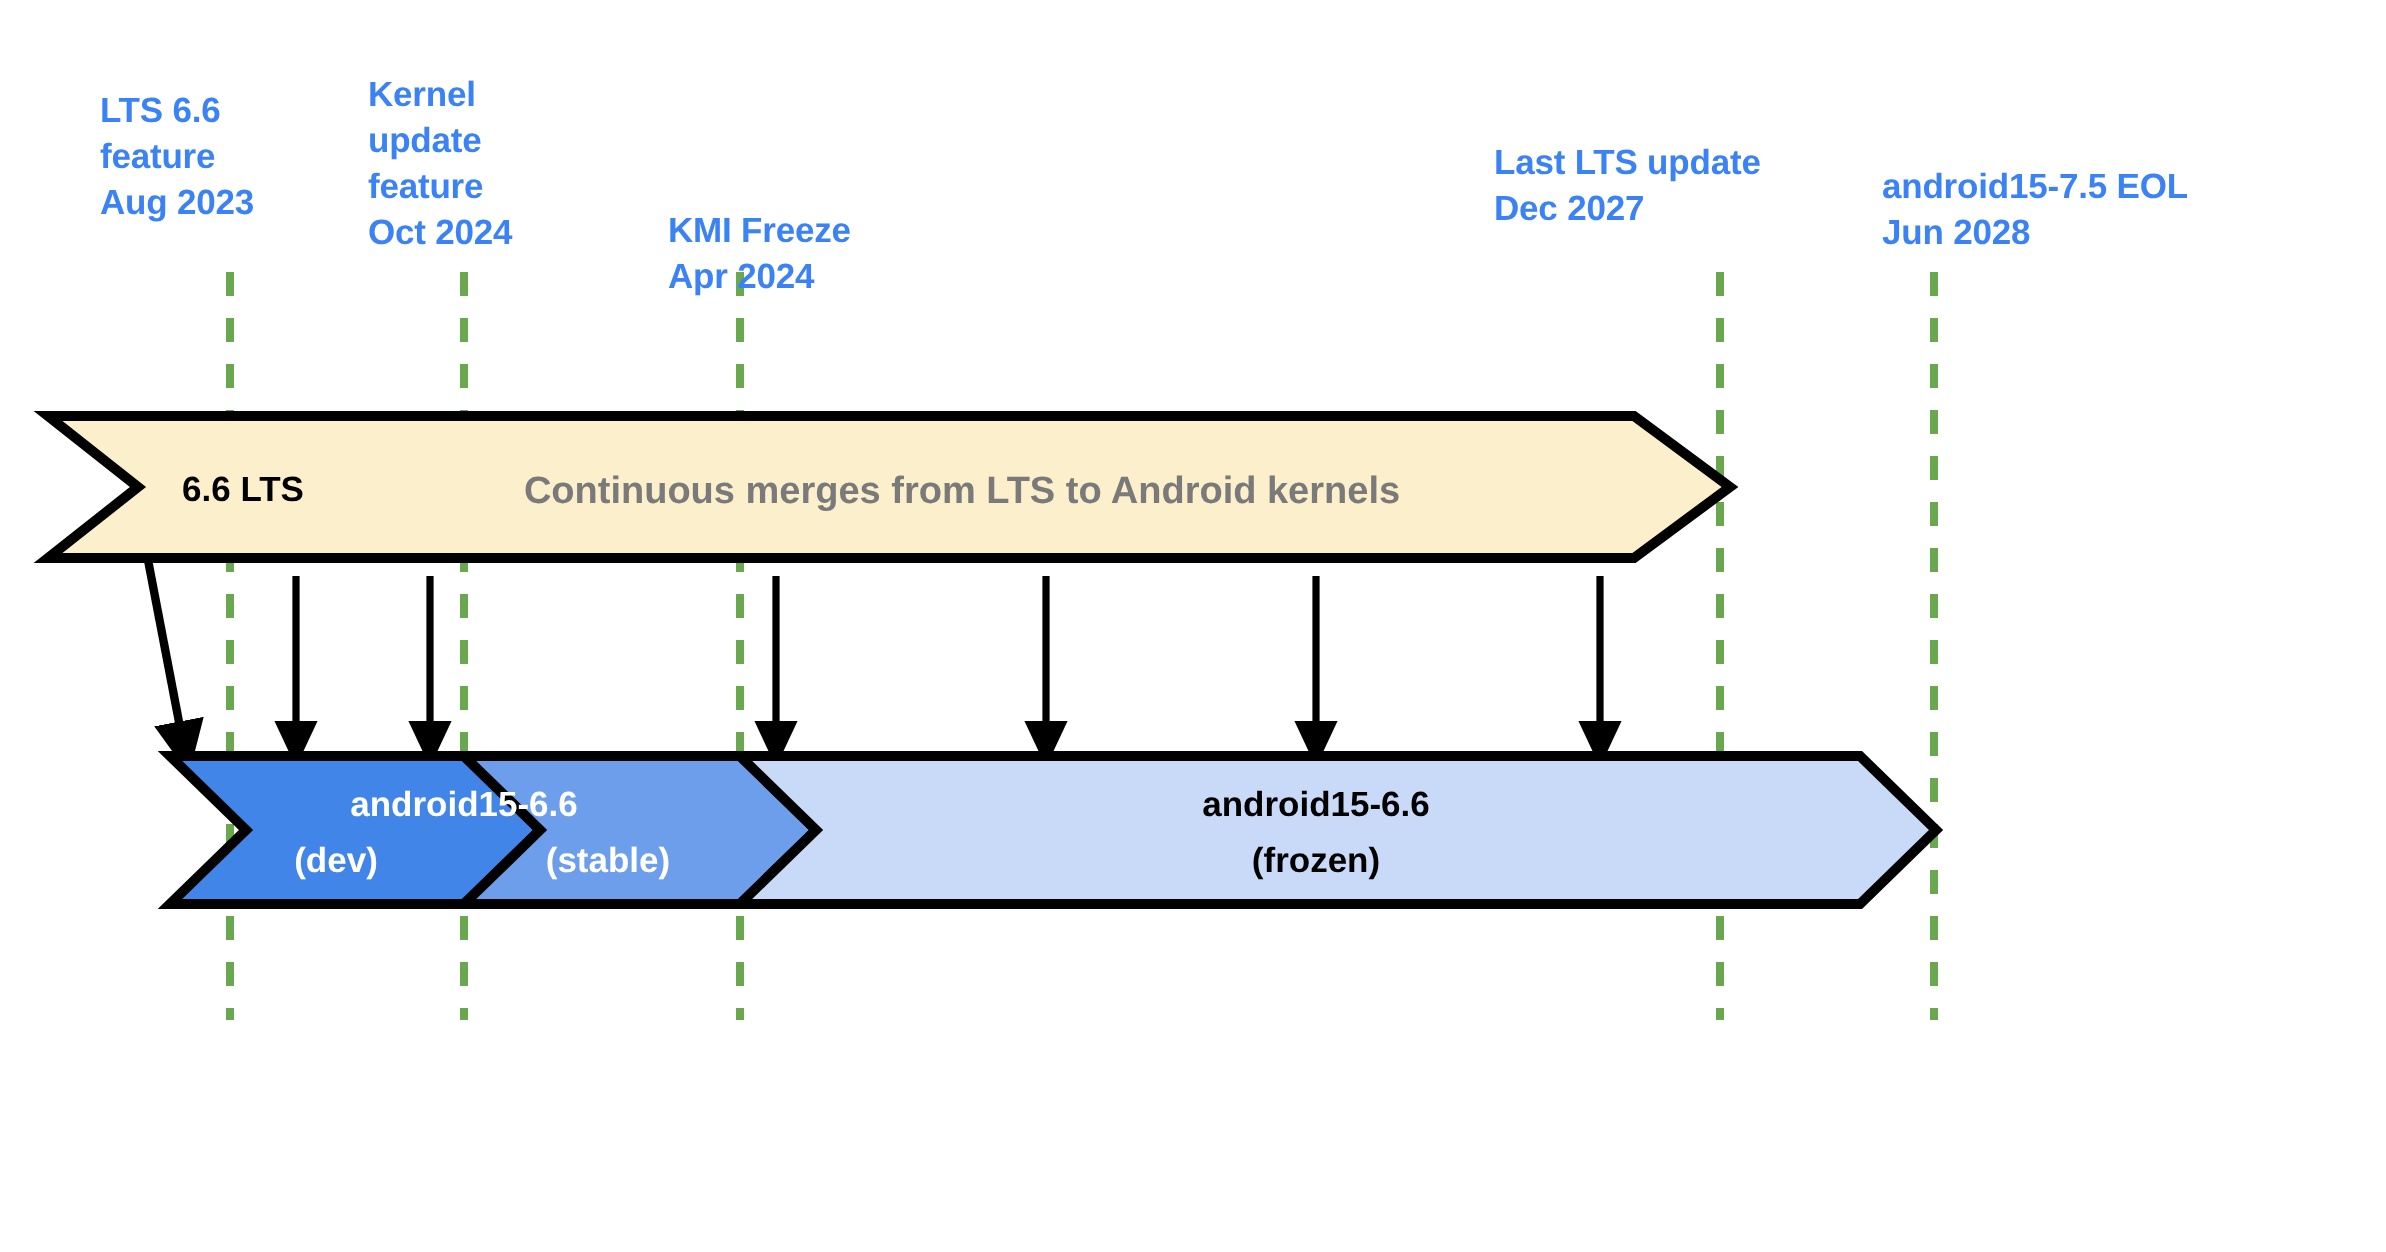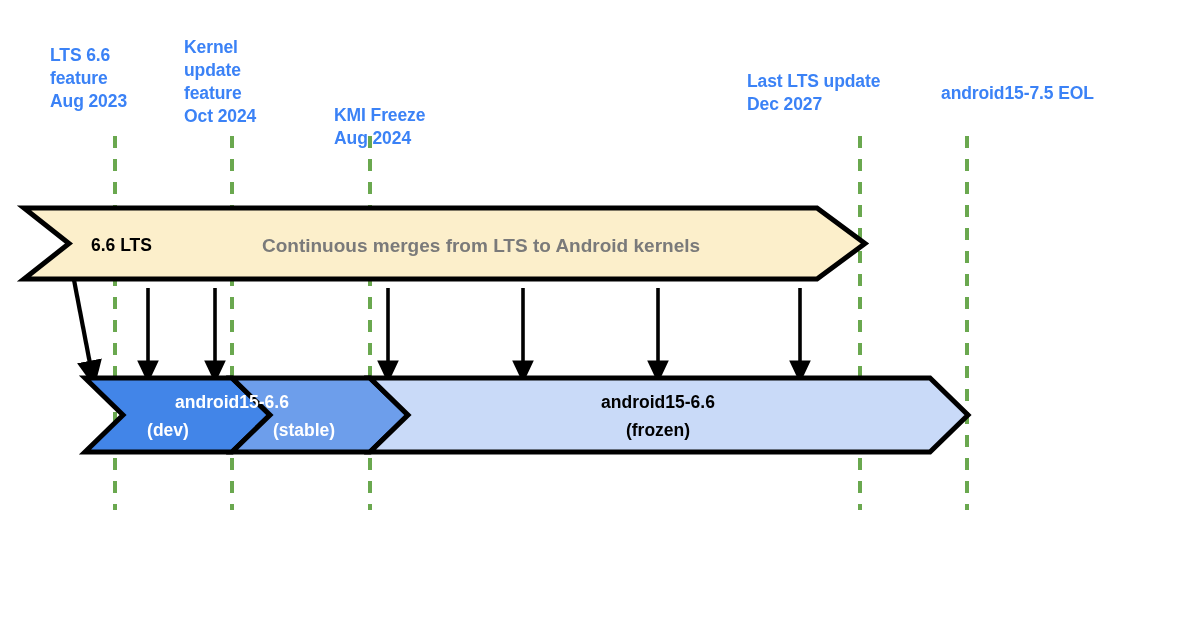--- a/index.html
+++ b/index.html
@@ -84,18 +84,18 @@
         <text x="168" y="436" text-anchor="middle" font-family="&quot;Liberation Sans&quot;, sans-serif" font-size="17.5" font-weight="bold" fill="#FFFFFF" class="band-text">(dev)</text>
         <text x="304" y="436" text-anchor="middle" font-family="&quot;Liberation Sans&quot;, sans-serif" font-size="17.5" font-weight="bold" fill="#FFFFFF" class="band-text">(stable)</text>
         <text x="658" y="408" text-anchor="middle" font-family="&quot;Liberation Sans&quot;, sans-serif" font-size="17.5" font-weight="bold" fill="#000000" class="band-text">android15-6.6</text>
         <text x="658" y="436" text-anchor="middle" font-family="&quot;Liberation Sans&quot;, sans-serif" font-size="17.5" font-weight="bold" fill="#000000" class="band-text">(frozen)</text>
       </g>
   </svg>
 
   <div id="milestone-labels">
       <div class="milestone-label" style="left: 50px; top: 44px;"><div>LTS 6.6</div><div>feature</div><div>Aug 2023</div></div>
       <div class="milestone-label" style="left: 184px; top: 36px;"><div>Kernel</div><div>update</div><div>feature</div><div>Oct 2024</div></div>
-      <div class="milestone-label" style="left: 334px; top: 74px; margin-top: 30px;"><div>KMI Freeze</div><div>Aug 2024</div></div>
+      <div class="milestone-label" style="left: 334px; top: 74px; margin-top: 30px;"><div>KMI Freeze</div><div>Apr 2024</div></div>
       <div class="milestone-label" style="left: 747px; top: 70px;"><div>Last LTS update</div><div>Dec 2027</div></div>
-      <div class="milestone-label" style="left: 941px; top: 82px;"><div>android15-7.5 EOL</div></div>
+      <div class="milestone-label" style="left: 941px; top: 82px;"><div>android15-7.5 EOL</div><div>Jun 2028</div></div>
     </div>
 
 </div>
 
 </body></html>

